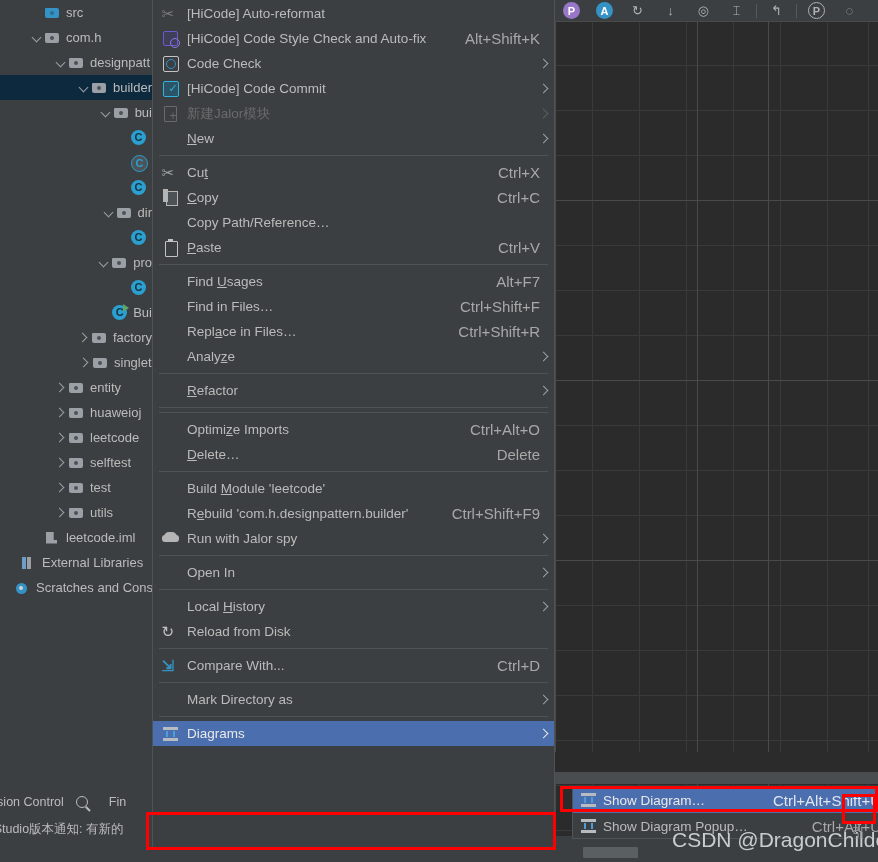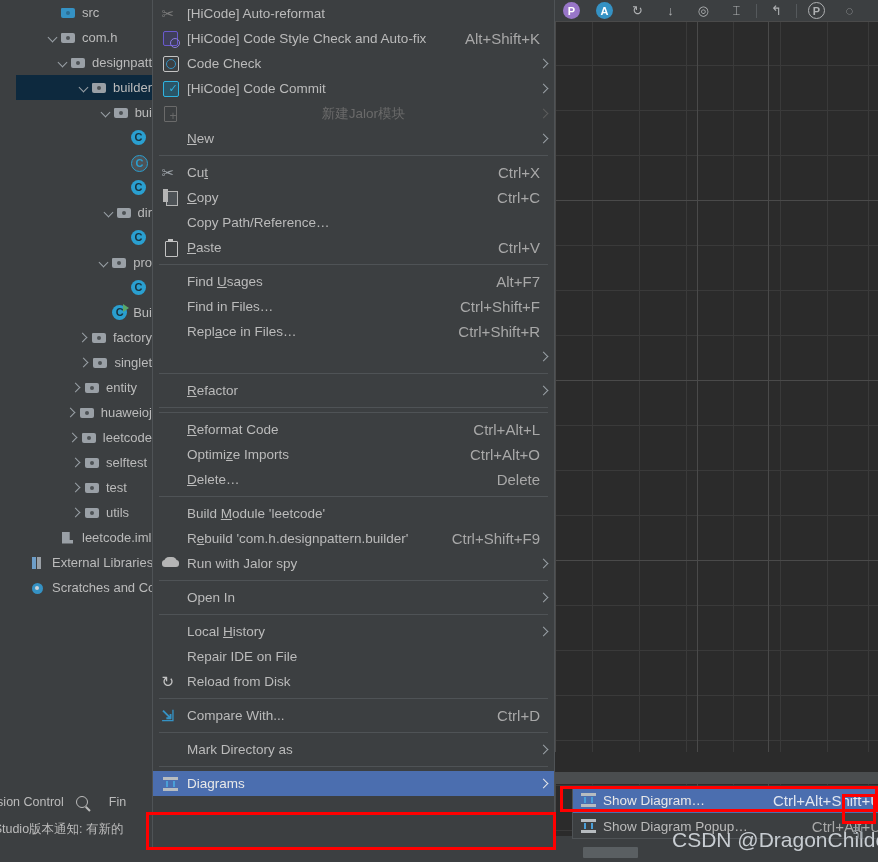--- a/index.html
+++ b/index.html
@@ -10,21 +10,20 @@
     overflow: hidden;
   }
   #root { position: relative; width: 878px; height: 862px; }
 
   
   #project-tree {
     position: absolute; left: 0; top: 0;
     width: 152px; height: 788px;
     background: #3c3f41;
     overflow: hidden;
-    padding-left: 16px;
   }
   .tree-row {
     position: relative; height: 25px;
     display: flex; align-items: center;
     font-size: 13px; color: #bbbbbb;
     white-space: nowrap;
   }
   .tree-row.selected { background: #0d293e; }
   .chev {
     width: 14px; height: 14px; flex: 0 0 14px;
@@ -189,21 +188,21 @@
     border: 1px solid #4f5356;
     padding: 4px 0;
     overflow: hidden;
   }
   .mi {
     position: relative; height: 25px;
     display: flex; align-items: center;
     font-size: 13.5px; color: #bbbbbb;
     padding-left: 0px; white-space: nowrap;
   }
-  .mi.disabled { color: #6a6a6a; text-align: center; }
+  .mi.disabled { color: #6a6a6a; }
   .mi.highlight { background: #4b6eaf; color: #e8e8e8; }
   .mi .mi-icon {
     flex: 0 0 34px; width: 34px; height: 20px;
     position: relative; display: flex; align-items: center; justify-content: center;
   }
   .mi .mi-label { flex: 1 1 auto; }
   .mi .mi-label u { text-decoration: underline; }
   .mi .mi-shortcut {
     margin-left: auto; padding-right: 14px;
     font-size: 15px; color: #a8a8a8;
@@ -621,35 +620,31 @@
         <span class="mi-label">Find in Files…</span>
         <span class="mi-shortcut">Ctrl+Shift+F</span>
       </div>
       <div class="mi">
         <span class="mi-icon"></span>
         <span class="mi-label">Repl<u>a</u>ce in Files…</span>
         <span class="mi-shortcut">Ctrl+Shift+R</span>
       </div>
       <div class="mi">
         <span class="mi-icon"></span>
+        <span class="mi-label">Analy<u>z</u>e</span>
         <span class="mi-arrow"></span>
       </div>
       <div class="msep"></div>
       <div class="mi">
         <span class="mi-icon"></span>
         <span class="mi-label"><u>R</u>efactor</span>
         <span class="mi-arrow"></span>
       </div>
       <div class="msep"></div>
       <div class="msep"></div>
-      <div class="mi">
-        <span class="mi-icon"></span>
-        <span class="mi-label"><u>R</u>eformat Code</span>
-        <span class="mi-shortcut">Ctrl+Alt+L</span>
-      </div>
       <div class="mi">
         <span class="mi-icon"></span>
         <span class="mi-label">Optimi<u>z</u>e Imports</span>
         <span class="mi-shortcut">Ctrl+Alt+O</span>
       </div>
       <div class="mi">
         <span class="mi-icon"></span>
         <span class="mi-label"><u>D</u>elete…</span>
         <span class="mi-shortcut">Delete</span>
       </div>
@@ -674,24 +669,20 @@
       <div class="mi">
         <span class="mi-icon"></span>
         <span class="mi-label">Open In</span>
         <span class="mi-arrow"></span>
       </div>
       <div class="msep"></div>
       <div class="mi">
         <span class="mi-icon"></span>
         <span class="mi-label">Local <u>H</u>istory</span>
         <span class="mi-arrow"></span>
-      </div>
-      <div class="mi">
-        <span class="mi-icon"></span>
-        <span class="mi-label">Repair IDE on File</span>
       </div>
       <div class="mi">
         <span class="mi-icon">
           <span class="gi gi-reload">↻</span>
         </span>
         <span class="mi-label">Reload from Disk</span>
       </div>
       <div class="msep"></div>
       <div class="mi">
         <span class="mi-icon">

